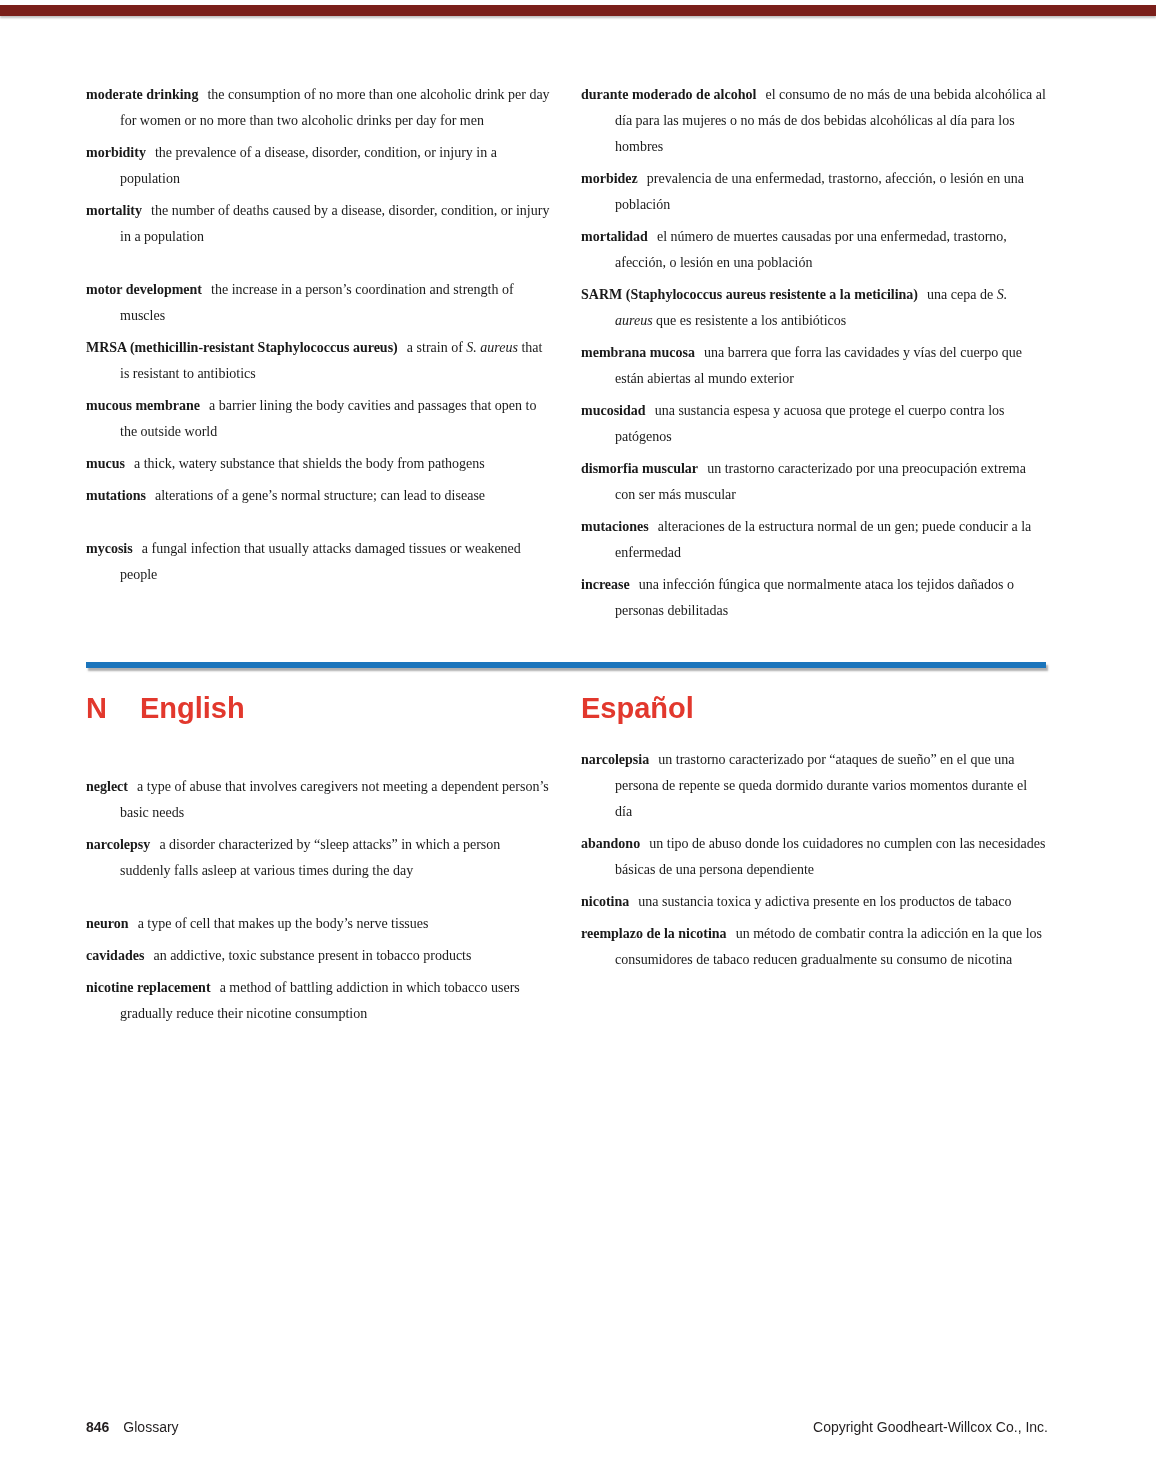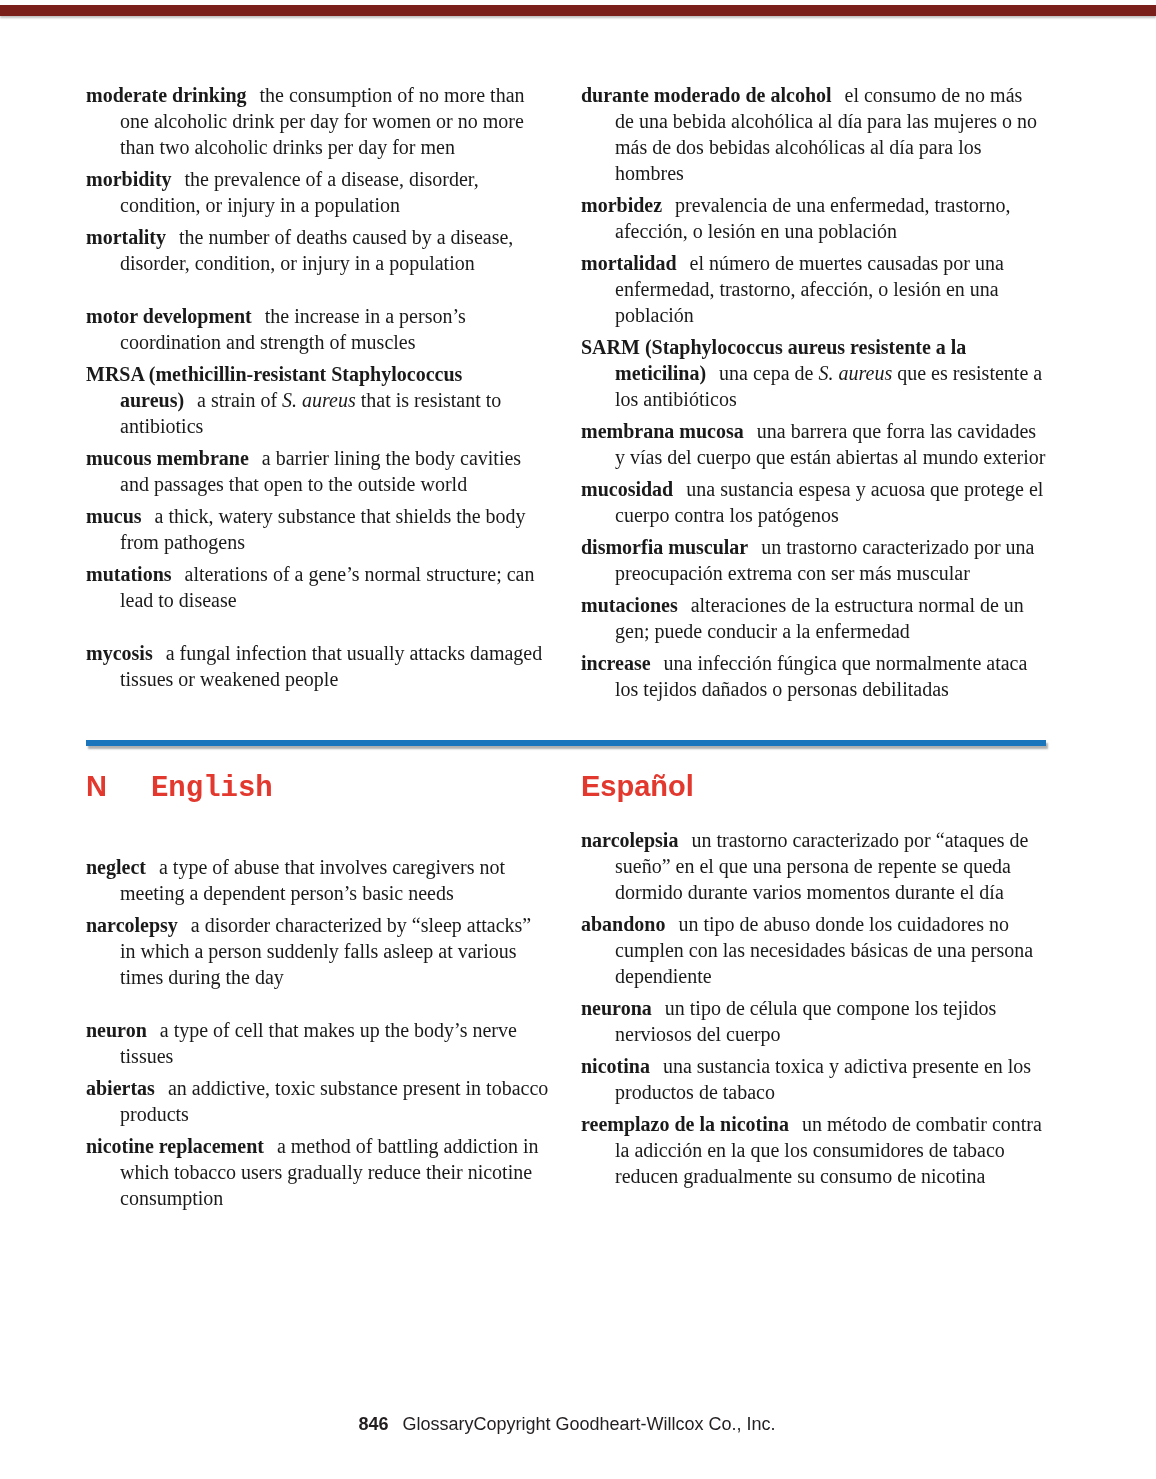--- a/index.html
+++ b/index.html
@@ -26,21 +26,21 @@
     top: 82px;
     left: 86px;
     width: 960px;
   }
   .cols {
     display: flex;
     gap: 30px;
   }
   .col { width: 465px; }
   .entry {
-    font-size: 20px;
+    font-size: 14px;
     line-height: 26px;
     padding-left: 34px;
     text-indent: -34px;
     margin-bottom: 6px;
   }
   .entry.gap { margin-top: 27px; }
   .term {
     font-weight: bold;
     margin-right: 0.65em;
   }
@@ -57,30 +57,30 @@
     margin-top: 24px;
     margin-bottom: 22px;
   }
   .section-headings .col { width: 465px; }
   .letter-heading {
     font-family: "Liberation Sans", sans-serif;
     font-weight: bold;
     font-size: 29px;
     color: #e2382d;
   }
-  .letter-heading .lang { margin-left: 44px; font-family: Liberation Mono, monospace; }
+  .letter-heading .lang { margin-left: 33px; }
   .footer {
     position: absolute;
     bottom: 44px;
     left: 86px;
     right: 108px;
     display: flex;
-    justify-content: center;
+    justify-content: space-between;
     font-family: "Liberation Sans", sans-serif;
-    font-size: 18px;
+    font-size: 14px;
     color: #231f20;
   }
   .footer .page-num { font-weight: bold; margin-right: 14px; }
 </style>
 </head>
 <body>
 
 <div class="top-rule"></div>
 
 <div class="content">
@@ -119,27 +119,26 @@
     <div class="col letter-heading">
       <span>Español</span>
     </div>
   </div>
 
   <div class="cols">
     <div class="col">
         <p class="entry gap"><span class="term">neglect</span><span class="def">a type of abuse that involves caregivers not meeting a dependent person’s basic needs</span></p>
         <p class="entry"><span class="term">narcolepsy</span><span class="def">a disorder characterized by “sleep attacks” in which a person suddenly falls asleep at various times during the day</span></p>
         <p class="entry gap"><span class="term">neuron</span><span class="def">a type of cell that makes up the body’s nerve tissues</span></p>
-        <p class="entry"><span class="term">abiertas</span><span class="def">an addictive, toxic substance present in tobacco products</span></p>
+        <p class="entry"><span class="term">cavidades</span><span class="def">an addictive, toxic substance present in tobacco products</span></p>
         <p class="entry"><span class="term">nicotine replacement</span><span class="def">a method of battling addiction in which tobacco users gradually reduce their nicotine consumption</span></p>
       </div>
     <div class="col">
         <p class="entry"><span class="term">narcolepsia</span><span class="def">un trastorno caracterizado por “ataques de sueño” en el que una persona de repente se queda dormido durante varios momentos durante el día</span></p>
         <p class="entry"><span class="term">abandono</span><span class="def">un tipo de abuso donde los cuidadores no cumplen con las necesidades básicas de una persona dependiente</span></p>
-        <p class="entry"><span class="term">neurona</span><span class="def">un tipo de célula que compone los tejidos nerviosos del cuerpo</span></p>
         <p class="entry"><span class="term">nicotina</span><span class="def">una sustancia toxica y adictiva presente en los productos de tabaco</span></p>
         <p class="entry"><span class="term">reemplazo de la nicotina</span><span class="def">un método de combatir contra la adicción en la que los consumidores de tabaco reducen gradualmente su consumo de nicotina</span></p>
       </div>
   </div>
 
 </div>
 
 <div class="footer">
   <div>
     <span class="page-num">846</span><span>Glossary</span>

